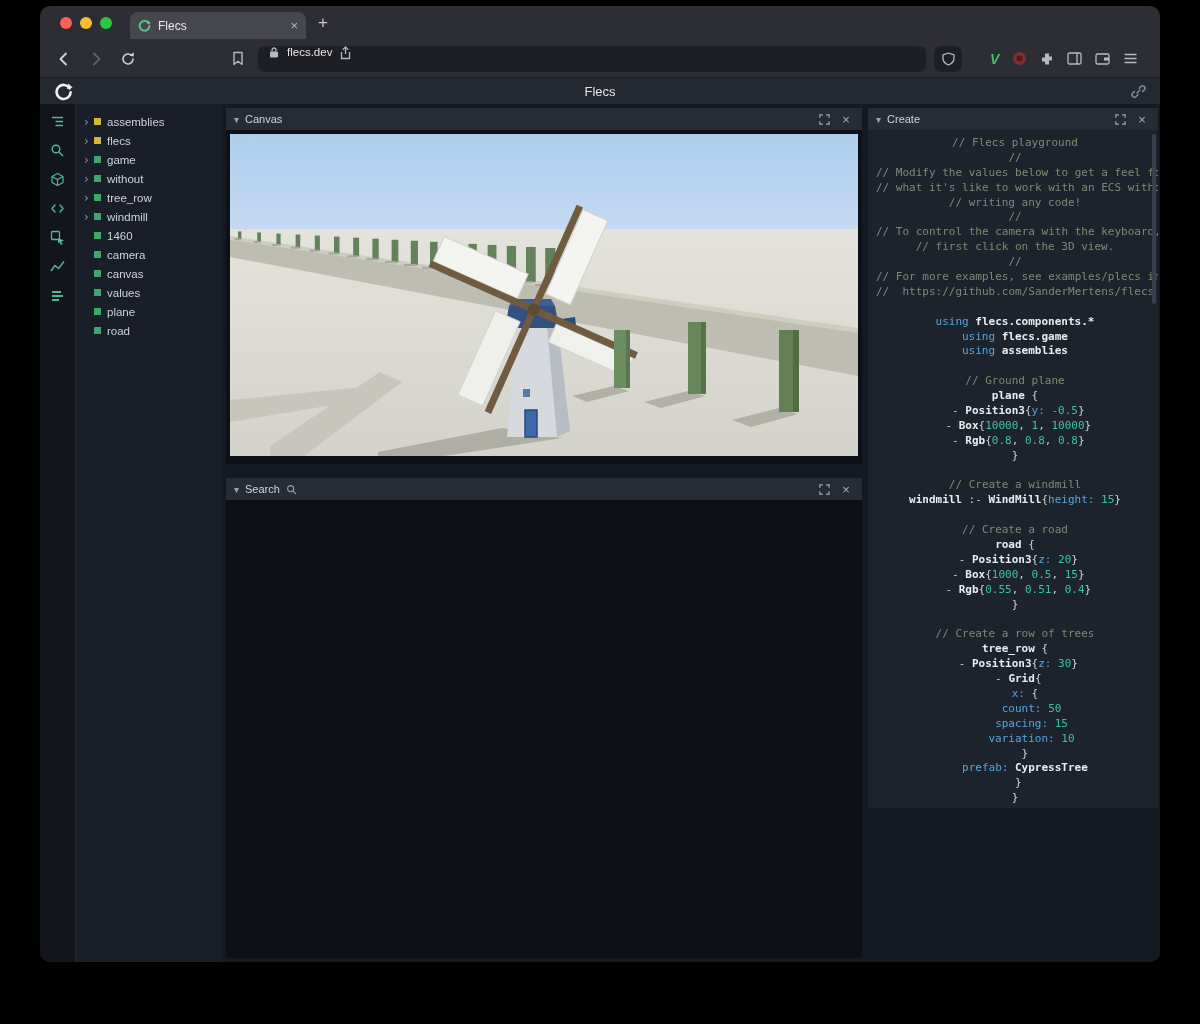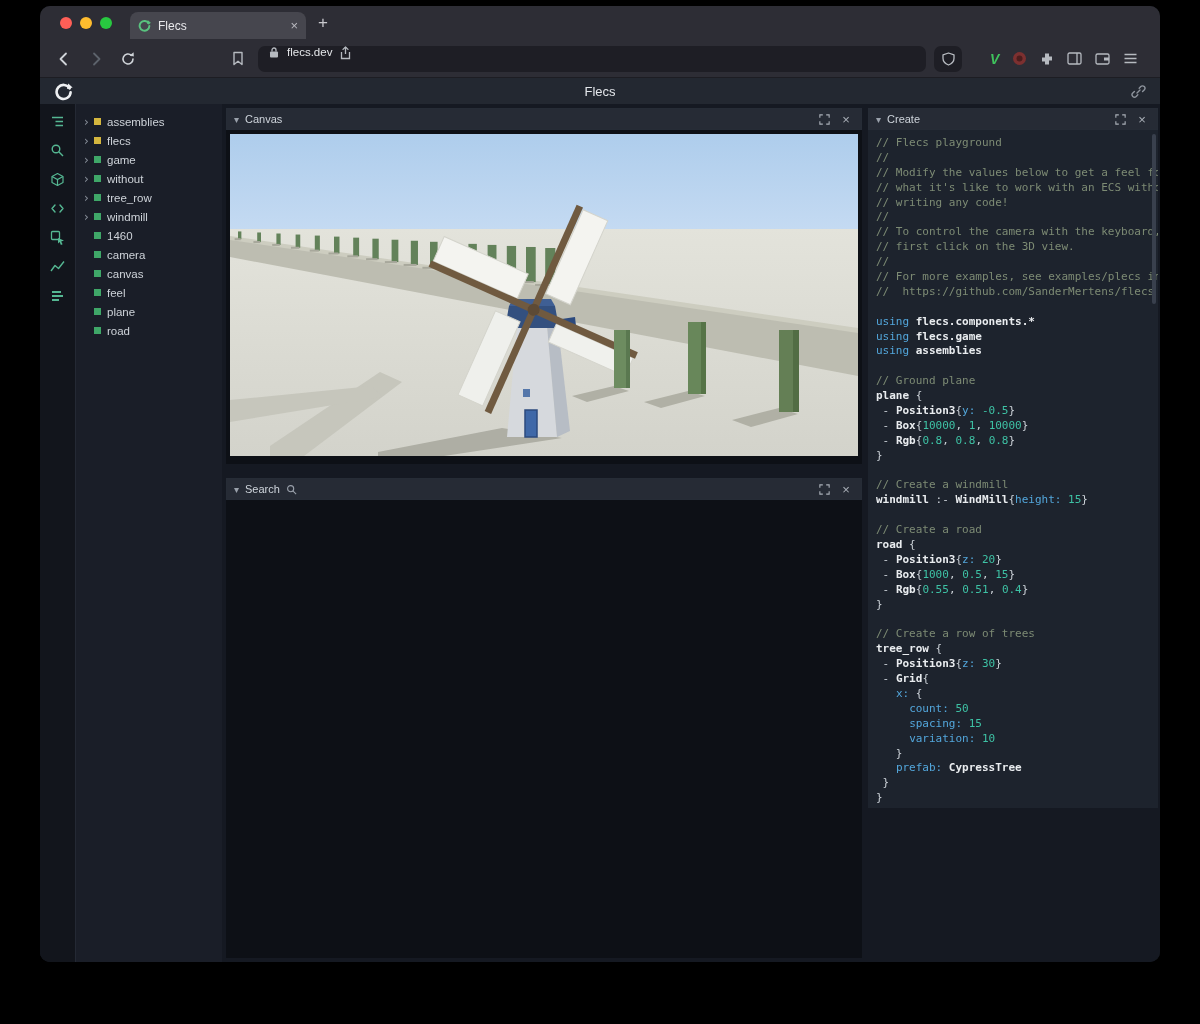--- a/index.html
+++ b/index.html
@@ -62,21 +62,21 @@
 
   .panel-canvas { height:356px; margin-bottom:14px; }
   .canvas-body { flex:1; background:#0d1016; padding:4px; }
   .panel-search { flex:1; }
   .search-body { flex:1; background:#0d1016; }
   .panel-editor { height:700px; position:relative; }
   .editor-body { flex:1; background:#1d232d; padding:6px 4px 6px 8px; overflow:hidden; position:relative; }
   .editor-scrollthumb { position:absolute; right:2px; top:4px; width:4px; height:170px; background:#39404d; border-radius:2px; }
 
   .code { font-family:"DejaVu Sans Mono", monospace; font-size:11px; line-height:14.9px; white-space:pre; color:#ccd2d8; }
-  .code-line { height:14.9px; }
+  .code-line { height:14.9px;text-align:center; }
   .tok-cm { color:#7d8b74; }
   .tok-kw { color:#53a7dc; }
   .tok-id { color:#e9ecef; font-weight:bold; }
   .tok-pr { color:#53a7dc; }
   .tok-nu { color:#3ec2a5; }
   .tok-pl { color:#ccd2d8; }
 
   svg { display:block; }
 </style>
 </head>
@@ -269,21 +269,21 @@
             <span class="tree-label">camera</span>
           </div>
           <div class="tree-row">
             <span class="tree-arrow"></span>
             <span class="tree-square" style="background: rgb(63, 167, 104);"></span>
             <span class="tree-label">canvas</span>
           </div>
           <div class="tree-row">
             <span class="tree-arrow"></span>
             <span class="tree-square" style="background: rgb(63, 167, 104);"></span>
-            <span class="tree-label">feel</span>
+            <span class="tree-label">values</span>
           </div>
           <div class="tree-row">
             <span class="tree-arrow"></span>
             <span class="tree-square" style="background: rgb(63, 167, 104);"></span>
             <span class="tree-label">plane</span>
           </div>
           <div class="tree-row">
             <span class="tree-arrow"></span>
             <span class="tree-square" style="background: rgb(63, 167, 104);"></span>
             <span class="tree-label">road</span>

